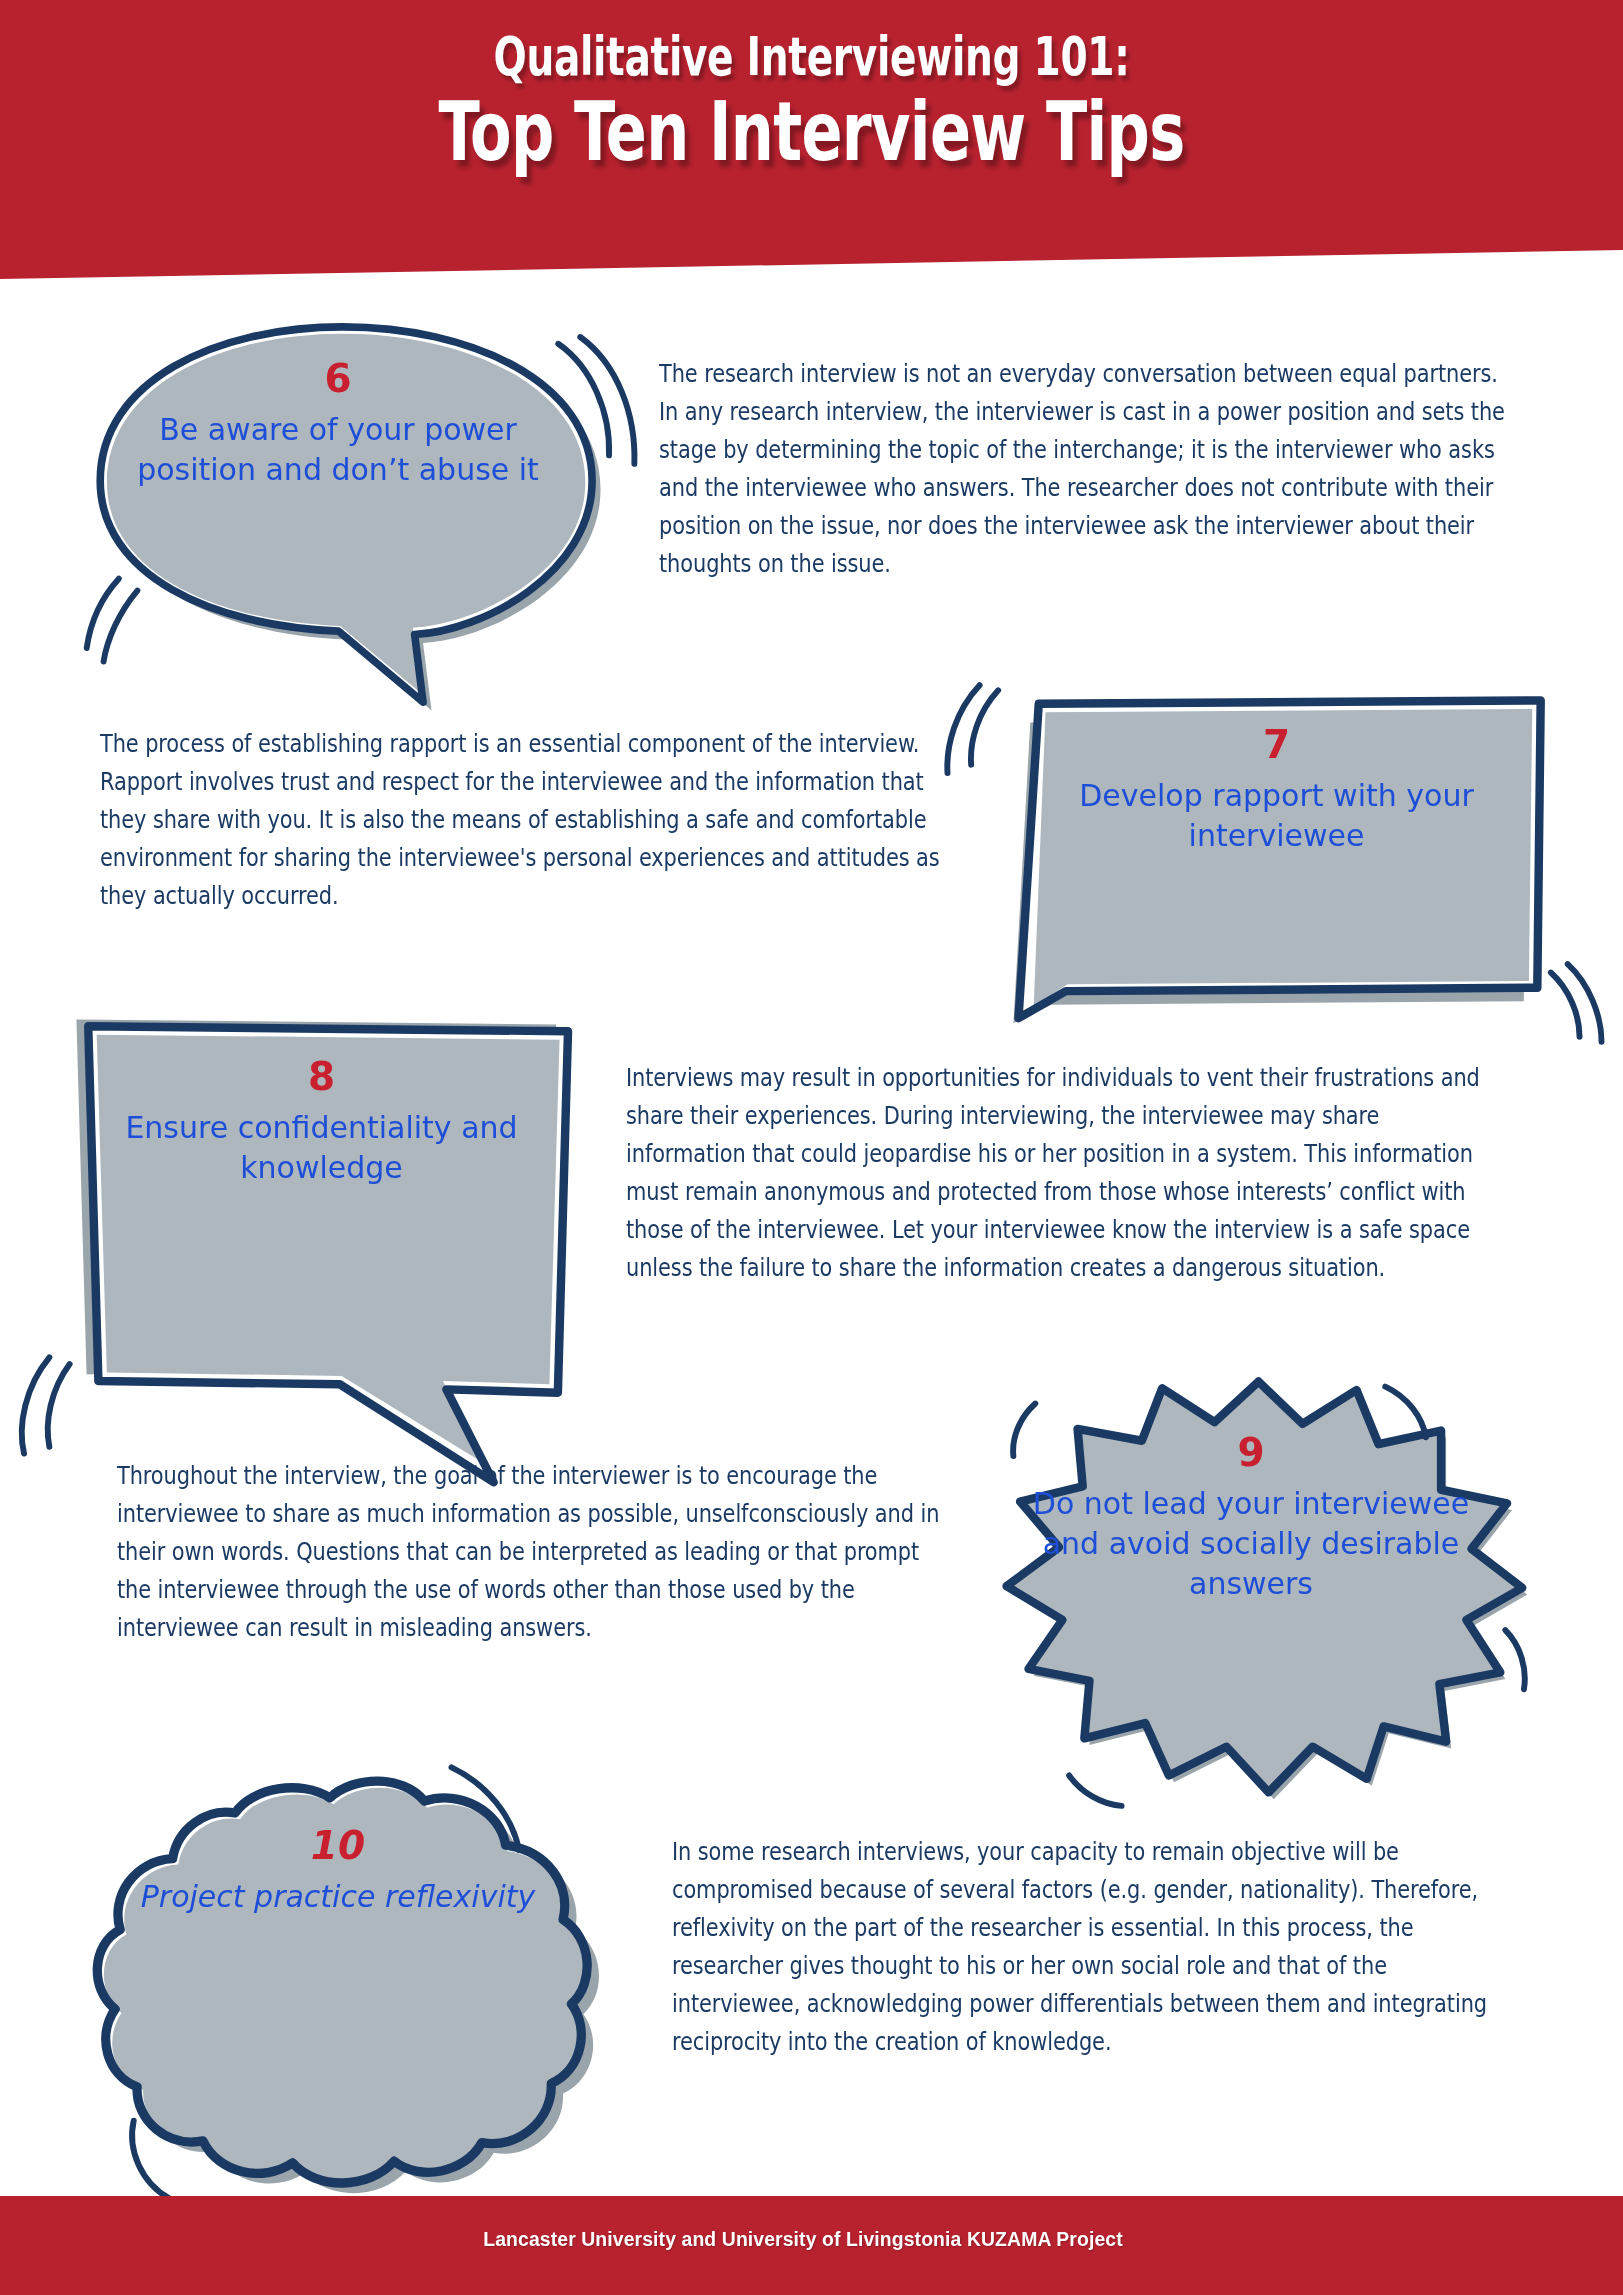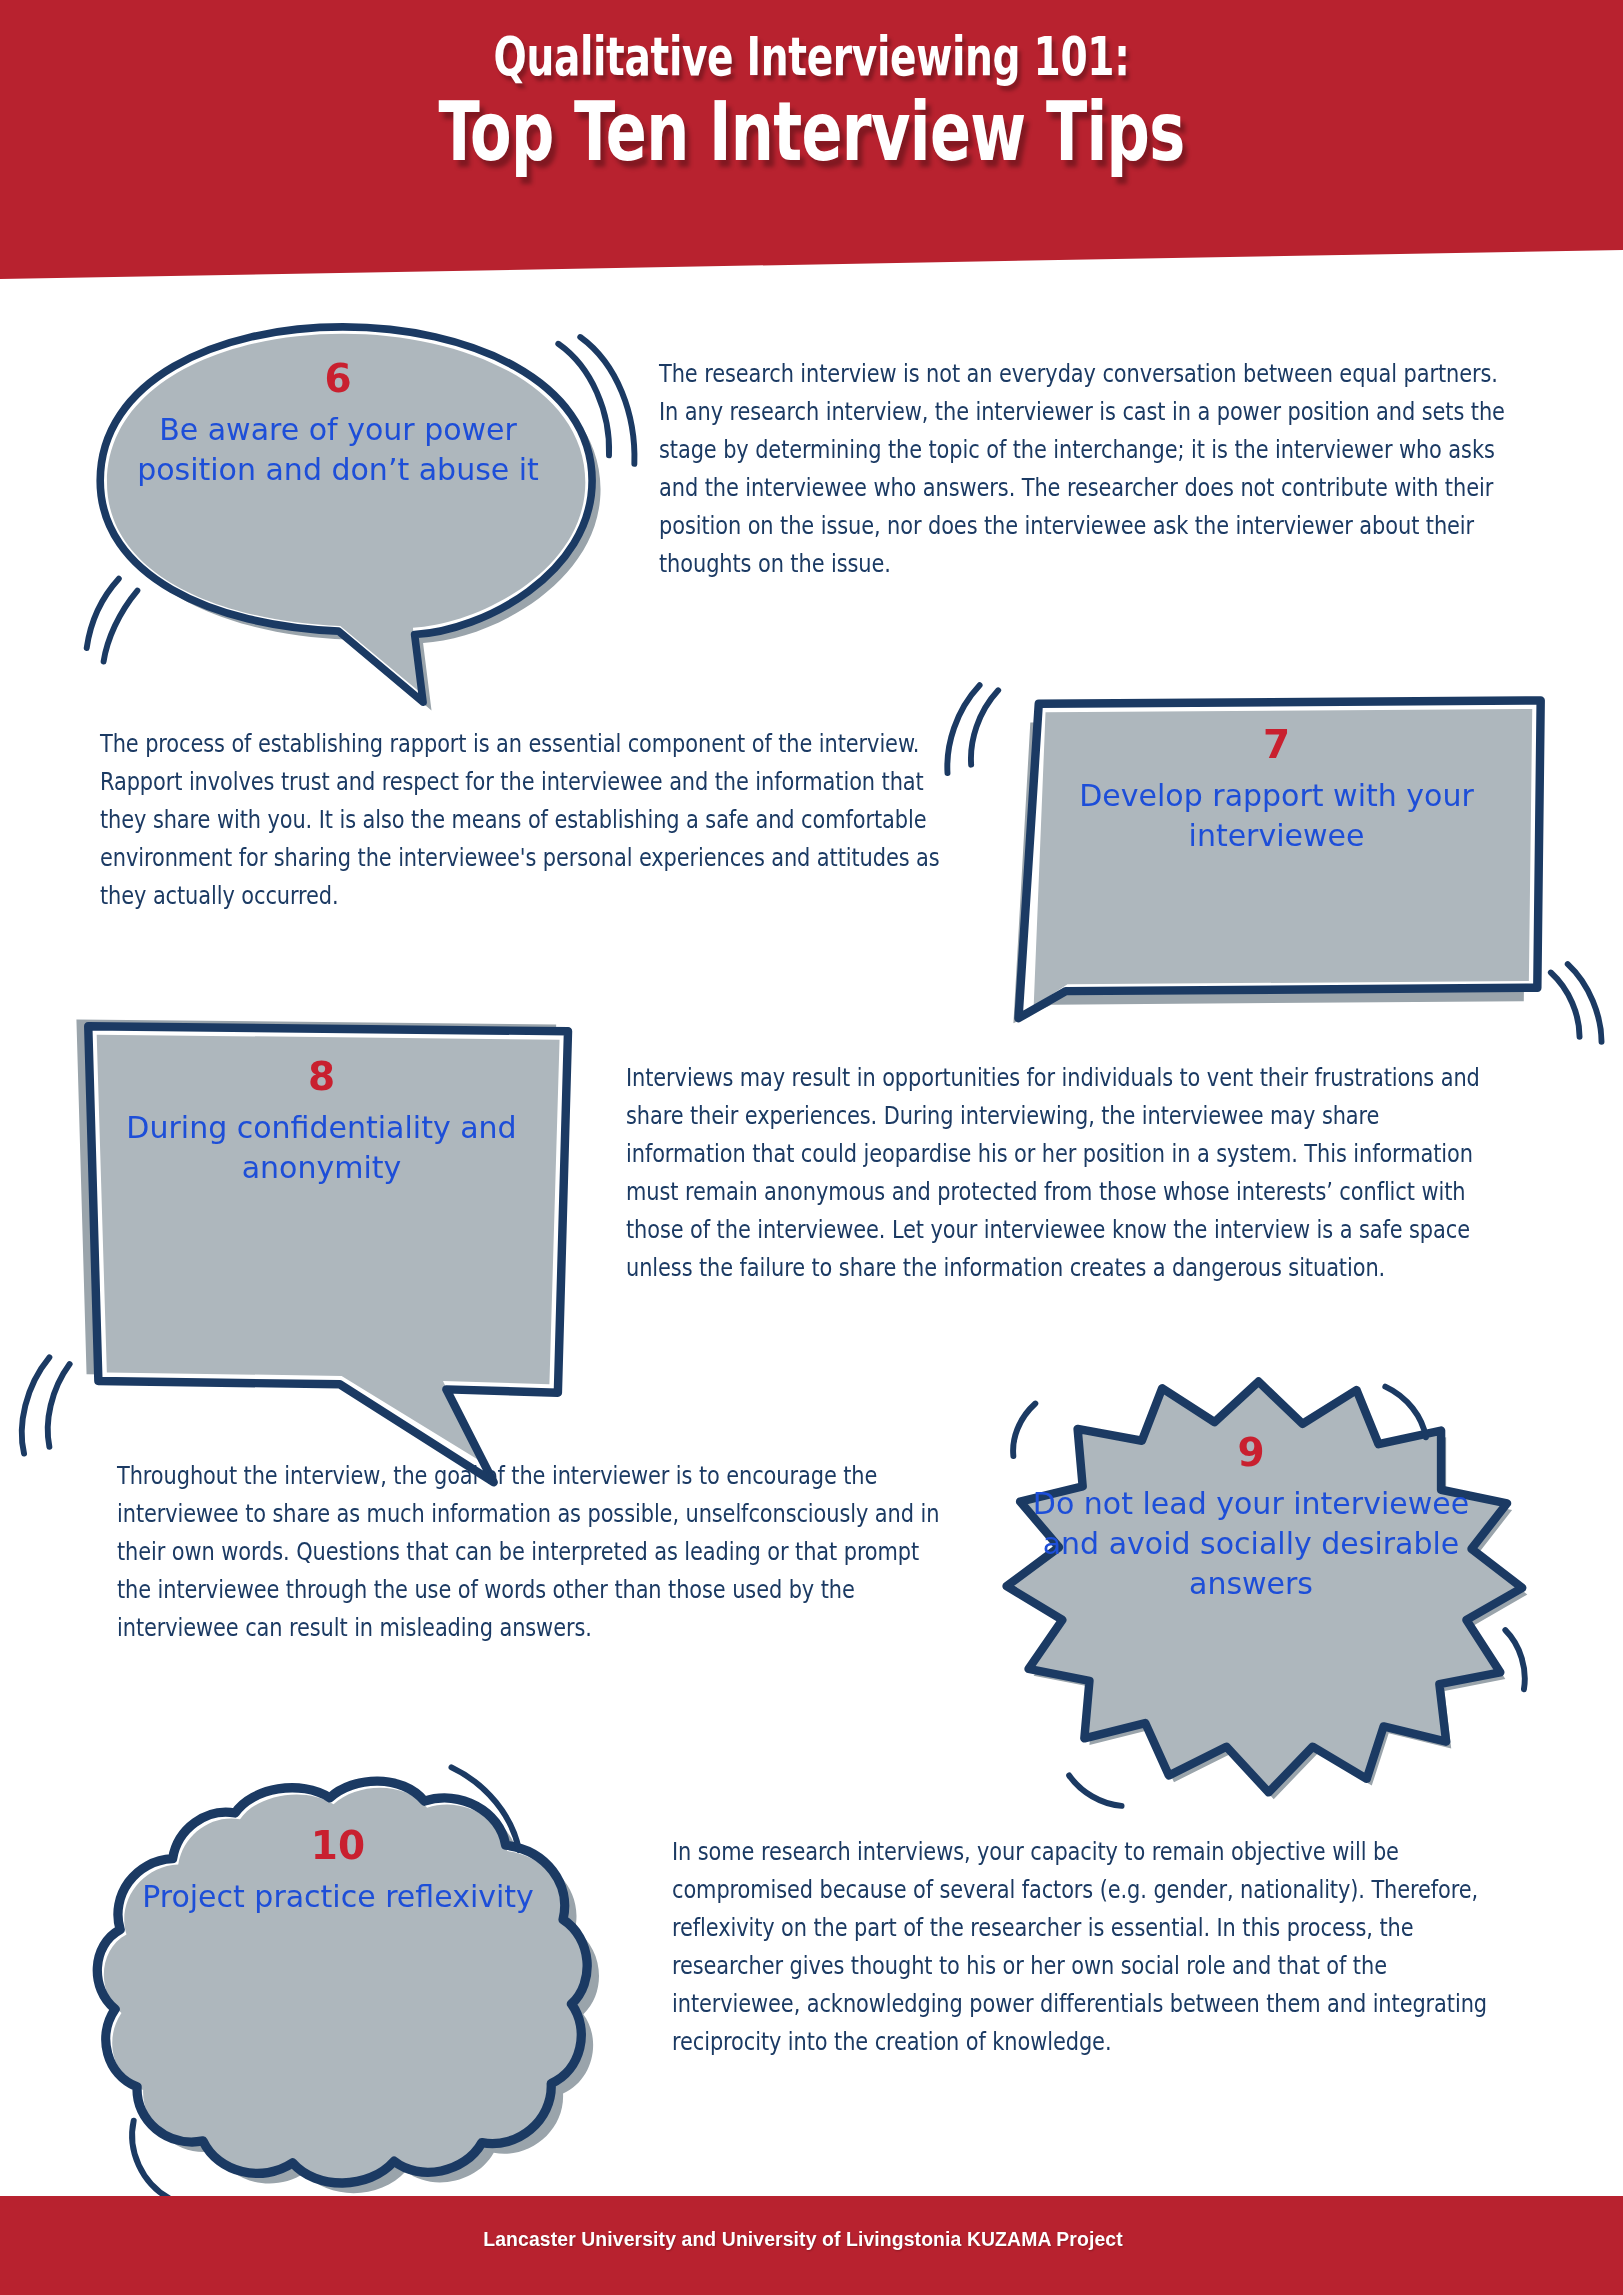--- a/index.html
+++ b/index.html
@@ -129,21 +129,21 @@
   #bubble6  { left: 85px; top: 320px; }
   #bubble7  { left: 1015px; top: 692px; }
   #bubble8  { left: 61px;  top: 1011px; }
   #bubble9  { left: 988px; top: 1378px; }
   #bubble10 { left: 83px;  top: 1779px; }
 
   #text6  { left: 118px; top: 359px; width: 440px; }
   #text7  { left: 1048px; top: 725px; width: 457px; }
   #text8  { left: 93px;  top: 1057px; width: 457px; }
   #text9  { left: 1027px; top: 1433px; width: 448px; }
-  #text10 { left: 118px;  top: 1826px; width: 440px; }
+  #text10 { left: 118px;  top: 1826px; width: 440px; font-style: italic; }
 
   #para6  { left: 659px; top: 355px;  width: 922px; }
   #para7  { left: 100px; top: 725px;  width: 905px; }
   #para8  { left: 626px; top: 1059px; width: 930px; }
   #para9  { left: 117px; top: 1457px; width: 896px; }
   #para10 { left: 672px; top: 1833px; width: 905px; }
 </style>
 </head>
 <body>
 
@@ -203,21 +203,21 @@
       <path d="M42 28 L590 34 L578 442 L452 438 L498 534 L332 432 L54 428 Z" fill="#aeb7bd"></path>
       <path d="M32 18 L600 24 L588 452 L456 448 L512 558 L330 442 L44 438 Z" fill="none" stroke="#1b3a63" stroke-width="10" stroke-linejoin="round"></path>
       <g stroke="#1b3a63" stroke-width="7" fill="none" stroke-linecap="round">
         <path d="M10 418 C-12 448 -20 486 -14 516"></path>
         <path d="M-14 410 C-42 444 -52 490 -44 524"></path>
       </g>
     </svg>
   </div>
   <div class="bubble-text" id="text8">
     <span class="bubble-num">8</span>
-    <span class="bubble-label">During confidentiality and anonymity</span>
+    <span class="bubble-label">Ensure confidentiality and knowledge</span>
   </div>
   <div class="para" id="para8">Interviews may result in opportunities for individuals to vent their frustrations and share their experiences. During interviewing, the interviewee may share information that could jeopardise his or her position in a system. This information must remain anonymous and protected from those whose interests’ conflict with those of the interviewee. Let your interviewee know the interview is a safe space unless the failure to share the information creates a dangerous situation.</div>
 
   <div class="bubble" id="bubble9">
     <svg width="541" height="423" viewBox="0 0 640 500">
       <g transform="translate(6,8)">
         <path d="M320 4 L372 54 L436 14 L462 78 L536 62 L536 132 L614 148 L572 202 L632 248 L566 286 L606 348 L534 362 L542 430 L468 412 L448 474 L384 436 L332 490 L282 436 L214 470 L186 408 L114 426 L120 358 L48 344 L88 286 L22 246 L84 200 L38 146 L112 128 L106 60 L182 74 L206 12 L268 52 Z" fill="#9aa4ab"></path>
       </g>
       <path d="M320 4 L372 54 L436 14 L462 78 L536 62 L536 132 L614 148 L572 202 L632 248 L566 286 L606 348 L534 362 L542 430 L468 412 L448 474 L384 436 L332 490 L282 436 L214 470 L186 408 L114 426 L120 358 L48 344 L88 286 L22 246 L84 200 L38 146 L112 128 L106 60 L182 74 L206 12 L268 52 Z" fill="#ffffff"></path>
       <g transform="translate(-5,-5) scale(0.985) translate(9,9)">

